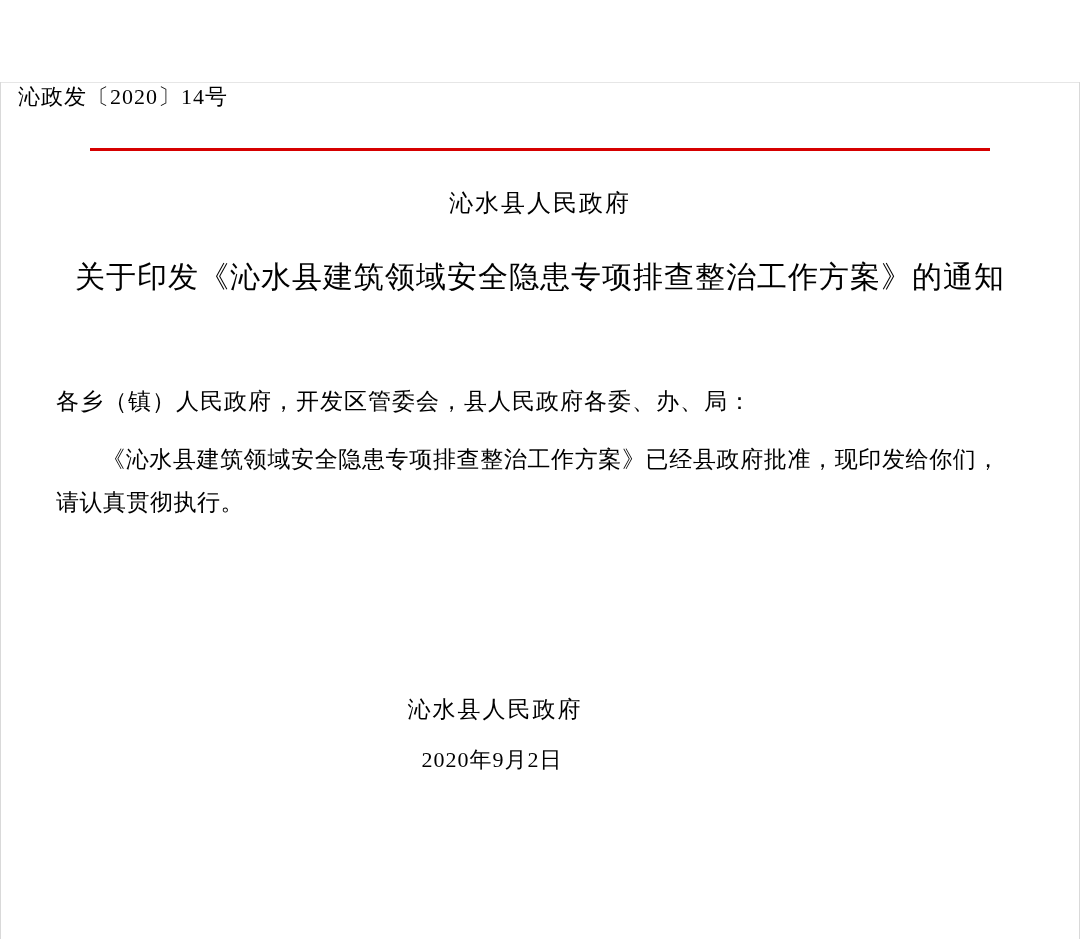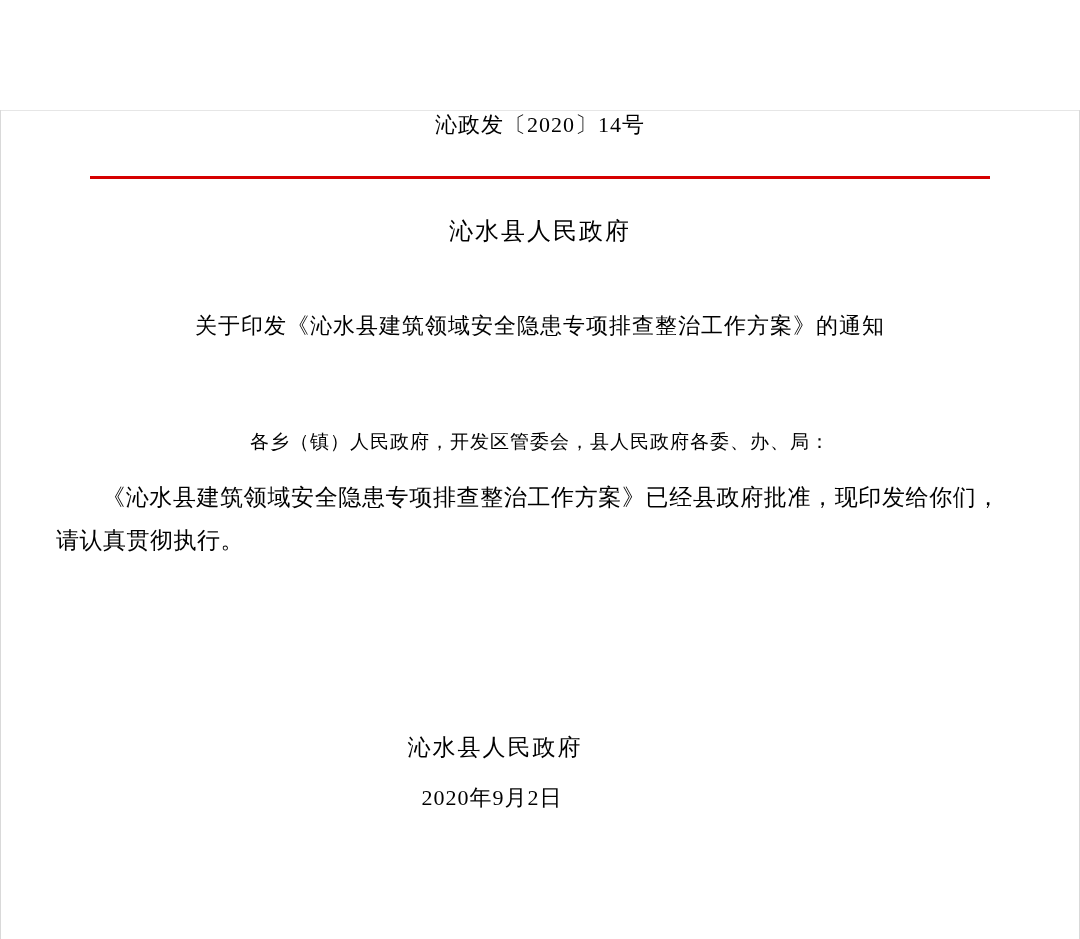--- a/index.html
+++ b/index.html
@@ -48,51 +48,50 @@
     font-family: "Liberation Serif", "DejaVu Serif", serif;
     font-weight: bold;
     font-size: 70px;
     letter-spacing: 8px;
     line-height: 1.1;
     padding-top: 26px;
     white-space: nowrap;
   }
 
   .doc-number {
-    text-align: center;
     font-size: 22px;
     letter-spacing: 1px;
-    margin-top: 110px;
+    margin-top: 82px;
+    padding-left: 18px;
   }
 
   .red-rule {
     height: 3px;
     background: #d60000;
     margin: 36px 90px 0 90px;
   }
 
   .issuer-line {
     text-align: center;
     font-size: 24px;
     letter-spacing: 2px;
     margin-top: 36px;
   }
 
   .subject-line {
     text-align: center;
-    font-size: 22px;
+    font-size: 30px;
     letter-spacing: 1px;
-    margin-top: 64px;
+    margin-top: 38px;
   }
 
   .recipients {
-    font-size: 19px;
+    font-size: 23px;
     letter-spacing: 1px;
     margin: 88px 56px 4px 56px;
-    text-align: center;
   }
 
   .body-para {
     font-size: 23px;
     letter-spacing: 0.5px;
     line-height: 1.85;
     margin: 22px 80px 0 56px;
     text-align: justify;
     text-indent: 46px;
   }

